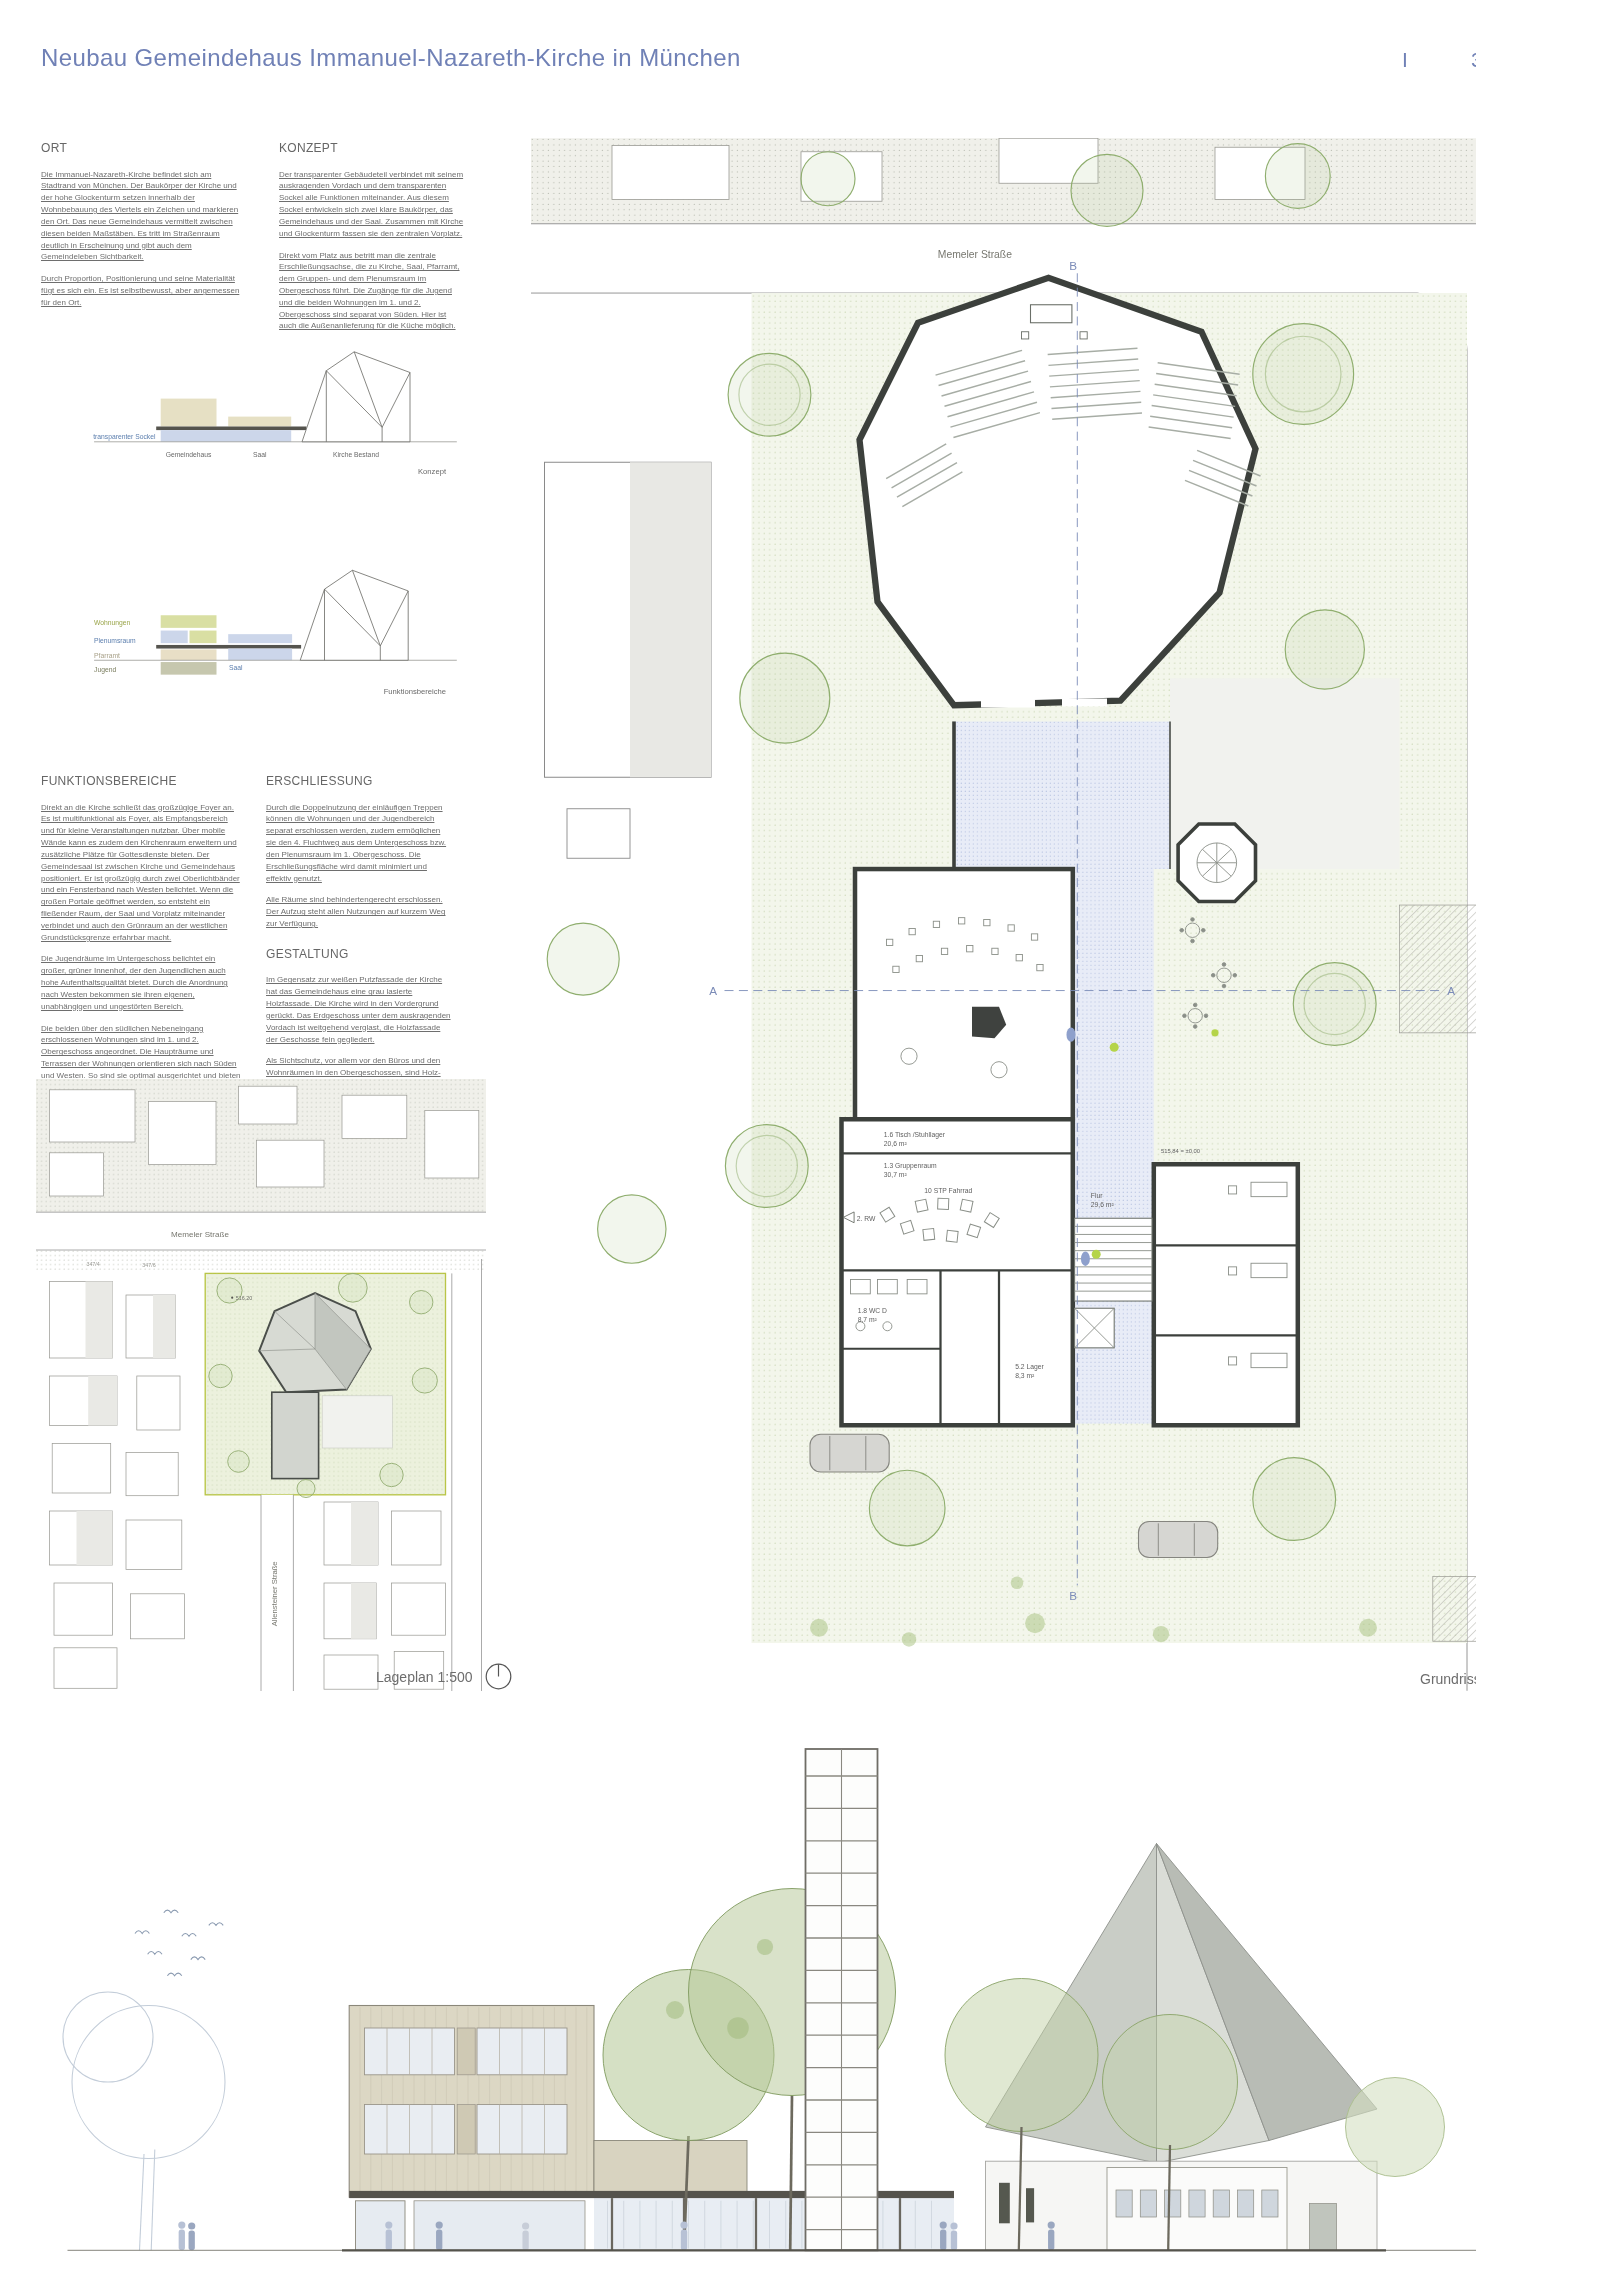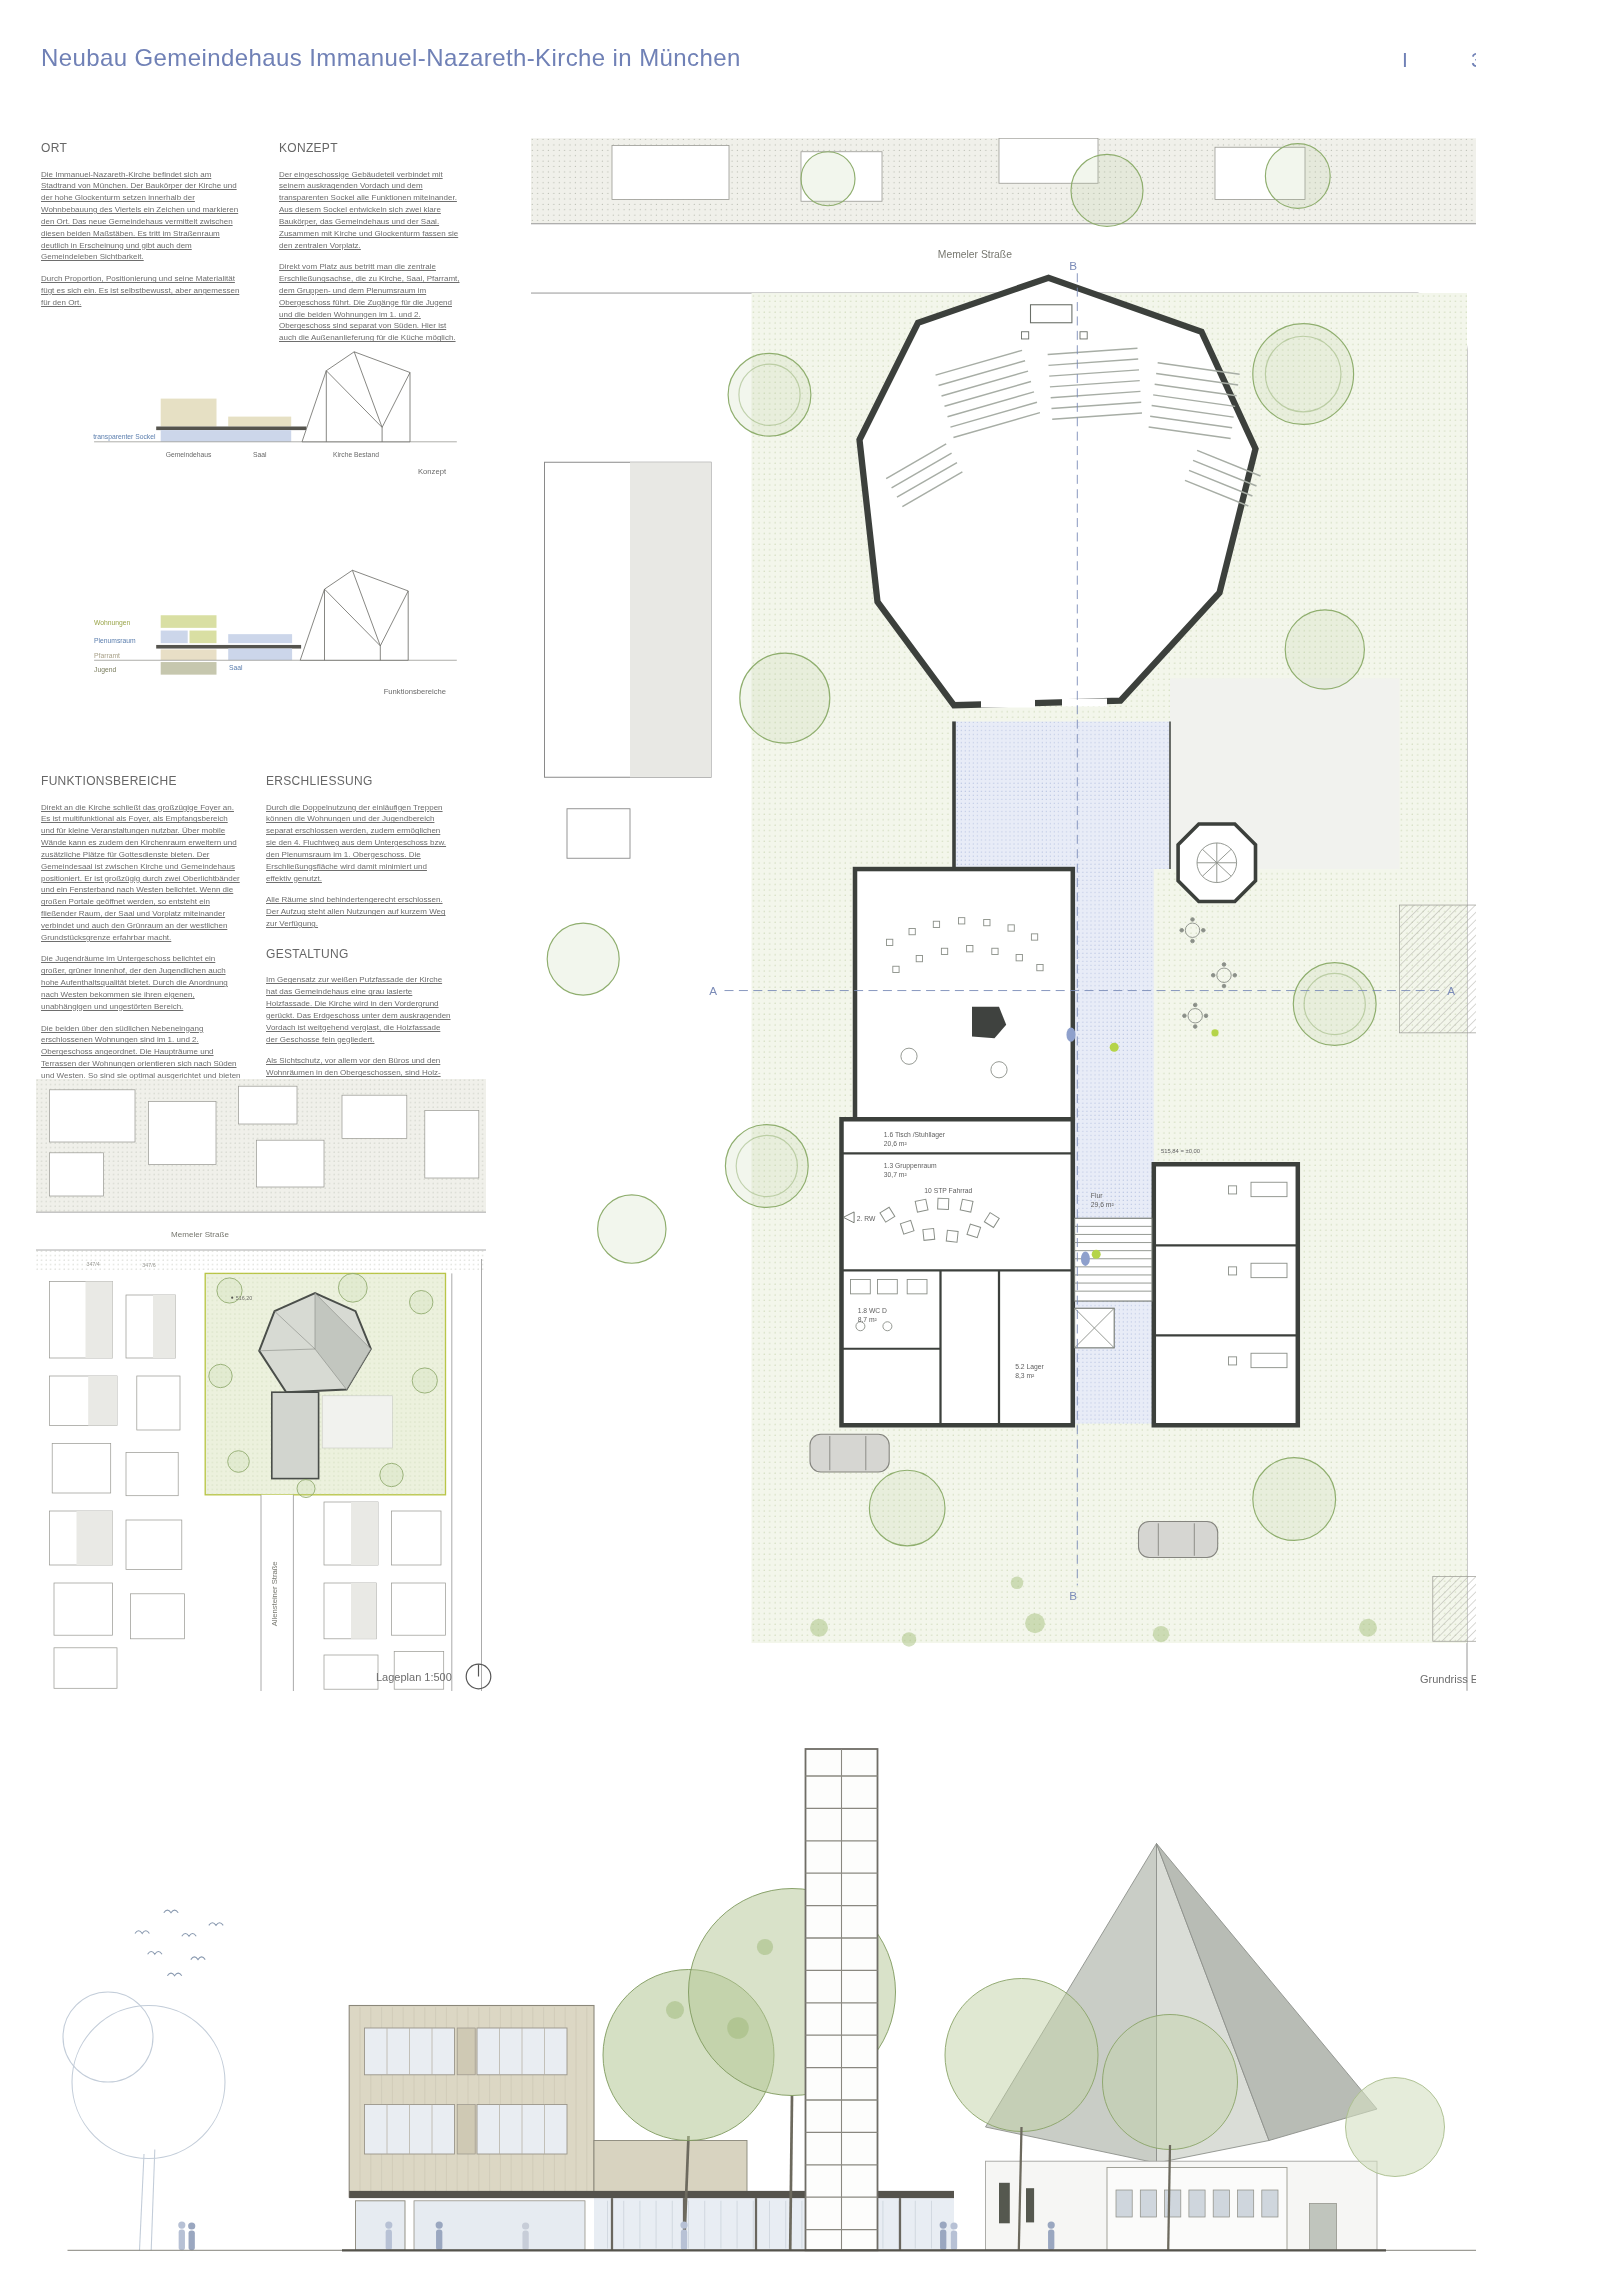--- a/index.html
+++ b/index.html
@@ -4,41 +4,41 @@
 <style>
   html,body{margin:0;padding:0;background:#ffffff;}
   .board{position:relative;width:1476px;height:2291px;background:#ffffff;
          font-family:"Liberation Sans", sans-serif;overflow:hidden;margin-top:12px;}
   .title{position:absolute;left:41px;top:32px;font-size:24px;color:#7081b6;letter-spacing:0.4px;}
   .mark-i{position:absolute;left:1402px;top:36px;font-size:21px;color:#7081b6;}
   .entry-number{position:absolute;left:1471px;top:36px;font-size:21px;color:#7081b6;letter-spacing:9px;white-space:nowrap;}
   .textcol{position:absolute;width:200px;font-size:8px;line-height:1.48;color:#6e6e6e;}
   .textcol h3{margin:0 0 10.8px 0;font-size:12px;font-weight:normal;color:#666;letter-spacing:0.3px;}
   .textcol p{margin:0 0 10px 0;text-decoration:underline;}
-  .caption{position:absolute;display:flex;align-items:center;gap:10.8px;font-size:11px;color:#6d6d6d;white-space:nowrap;}
+  .caption{position:absolute;display:flex;align-items:center;gap:10.8px;font-size:14px;color:#6d6d6d;white-space:nowrap;}
   svg{position:absolute;display:block;}
   svg text{font-family:"Liberation Sans", sans-serif;}
 </style>
 </head>
 <body>
 
 <div class="board">
 
   <div class="title">Neubau Gemeindehaus Immanuel-Nazareth-Kirche in München</div>
   <div class="mark-i">I</div>
   <div class="entry-number">3 7 2 2 6 5</div>
 
   <div class="textcol" style="left:41px;top:128px;">
     <h3>ORT</h3>
     <p>Die Immanuel-Nazareth-Kirche befindet sich am Stadtrand von München. Der Baukörper der Kirche und der hohe Glockenturm setzen innerhalb der Wohnbebauung des Viertels ein Zeichen und markieren den Ort.  Das neue Gemeindehaus vermittelt zwischen diesen beiden Maßstäben. Es tritt im Straßenraum deutlich in Erscheinung und gibt auch dem Gemeindeleben Sichtbarkeit.</p>
     <p>Durch Proportion, Positionierung und seine Materialität fügt es sich ein. Es ist selbstbewusst, aber angemessen für den Ort.</p>
   </div>
   <div class="textcol" style="left:279px;top:128px;width:185px;">
     <h3>KONZEPT</h3>
-    <p>Der eingeschossige Gebäudeteil verbindet mit seinem auskragenden Vordach und dem transparenten Sockel alle Funktionen miteinander.  Aus diesem Sockel entwickeln sich zwei klare Baukörper, das Gemeindehaus und der Saal. Zusammen mit Kirche und Glockenturm fassen sie den zentralen Vorplatz.</p>
+    <p>Der transparenter Gebäudeteil verbindet mit seinem auskragenden Vordach und dem transparenten Sockel alle Funktionen miteinander.  Aus diesem Sockel entwickeln sich zwei klare Baukörper, das Gemeindehaus und der Saal. Zusammen mit Kirche und Glockenturm fassen sie den zentralen Vorplatz.</p>
     <p>Direkt vom Platz aus betritt man die zentrale Erschließungsachse, die zu Kirche, Saal, Pfarramt, dem Gruppen- und dem Plenumsraum im Obergeschoss führt. Die Zugänge für die Jugend und die beiden Wohnungen im 1. und 2. Obergeschoss sind separat von Süden. Hier ist auch die Außenanlieferung für die Küche möglich.</p>
   </div>
 
   <svg style="left:86px;top:329px;" width="378" height="135" viewBox="0 0 420 150">
     <rect x="83" y="64" width="62" height="31" fill="#e6e0c4"></rect>
     <rect x="158" y="84" width="70" height="11" fill="#e6e0c4"></rect>
     <rect x="78" y="95" width="167" height="4" fill="#55544e"></rect>
     <rect x="83" y="99" width="145" height="13" fill="#ccd6ea"></rect>
     <line x1="9" y1="112" x2="412" y2="112" stroke="#9a9a94" stroke-width="0.9"></line>
     <g stroke="#6a6a66" stroke-width="0.9" fill="#ffffff">

